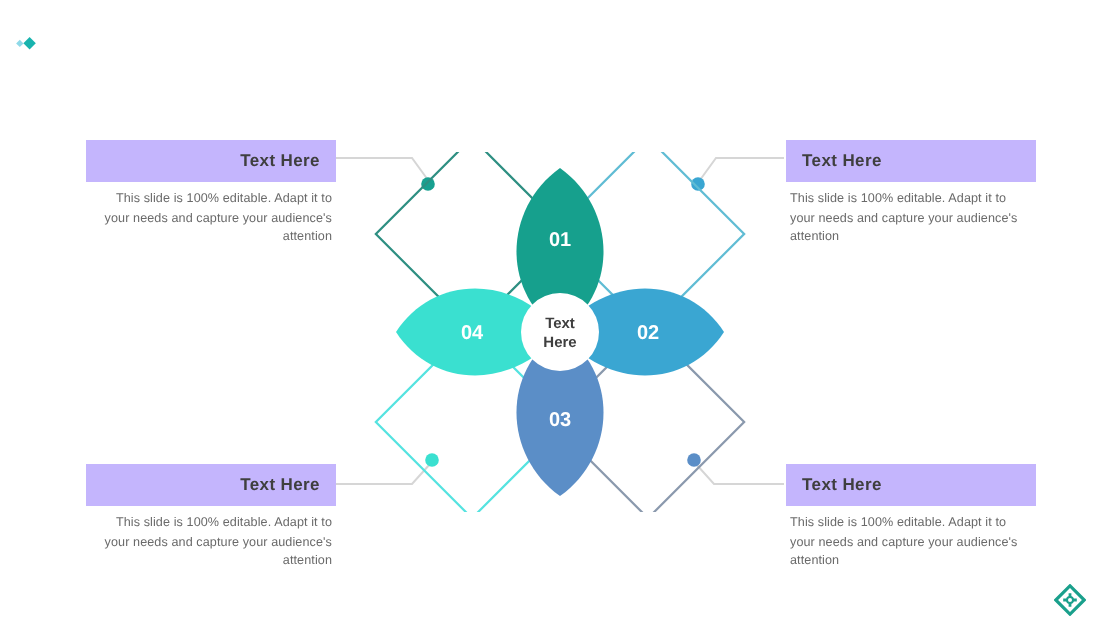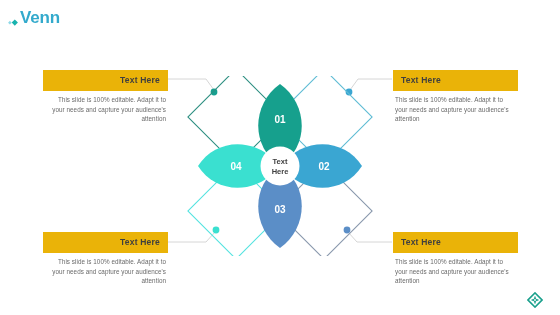--- a/index.html
+++ b/index.html
@@ -55,21 +55,21 @@
 
   
   .callout {
     position: absolute;
     width: 125px;
   }
   .callout-title {
     font-size: 8.5px;
     font-weight: bold;
     color: #3f3f3f;
-    background: #eab308;
+    background: #c4b5fd;
     padding: 5px 8px 5px 8px;
     line-height: 11px;
     letter-spacing: 0.2px;
   }
   .callout-body {
     font-size: 6.3px;
     color: #6a6a6a;
     line-height: 9.5px;
     padding: 4px 2px 0 2px;
     letter-spacing: 0.05px;
@@ -106,21 +106,20 @@
 </head>
 <body>
 
 <div id="slide-header">
   <span id="title-bullet-icon">
     <svg width="12" height="10" viewBox="0 0 12 10">
       <rect x="0.6" y="3.4" width="2.6" height="2.6" transform="rotate(45 1.9 4.7)" fill="#8fd9e8"></rect>
       <rect x="4.6" y="2.4" width="4.4" height="4.4" transform="rotate(45 6.8 4.6)" fill="#18b3ae"></rect>
     </svg>
   </span>
-  <div id="page-title" style="color: rgb(51, 170, 204);">Venn</div>
 </div>
 
 <svg id="connectors" viewBox="0 0 560 315">
 
   <path d="M168,79 L206,79 L214,90" fill="none" stroke="#d6d6d6" stroke-width="1"></path>
   <circle cx="214" cy="92" r="3.4" fill="#17a090"></circle>
 
   <path d="M392,79 L358,79 L350,90" fill="none" stroke="#d6d6d6" stroke-width="1"></path>
   <circle cx="349" cy="92" r="3.4" fill="#3aa6d2"></circle>
 

